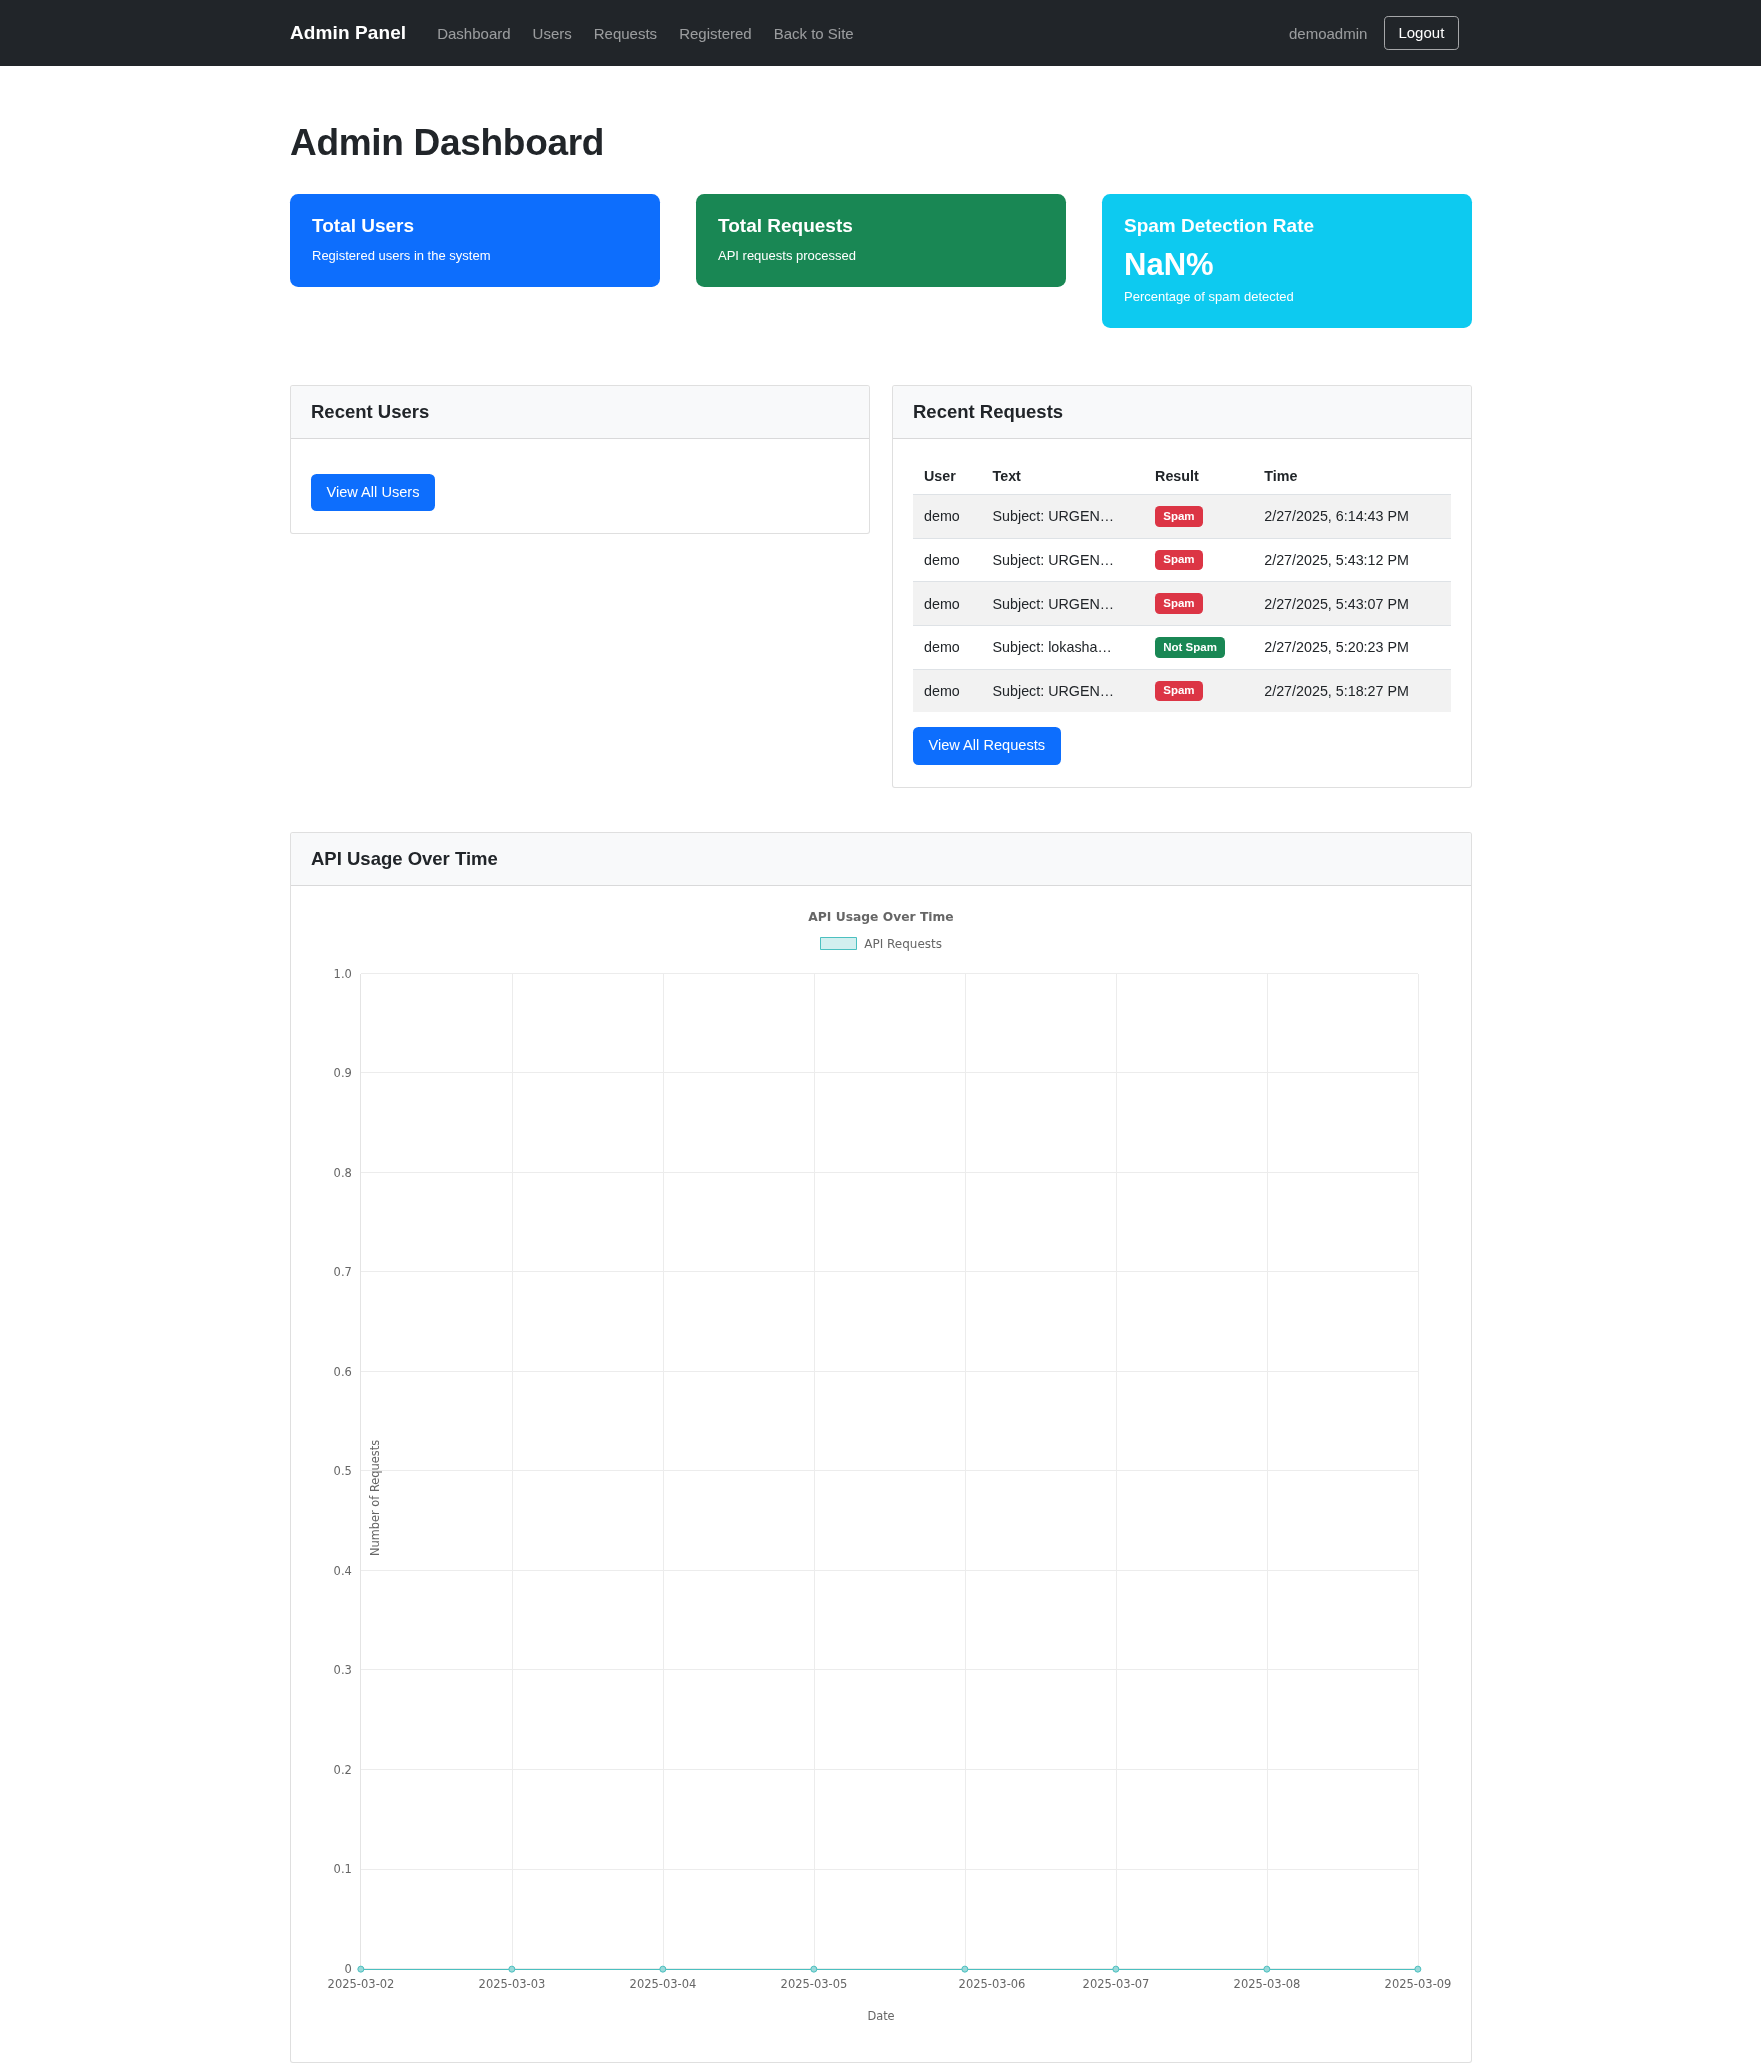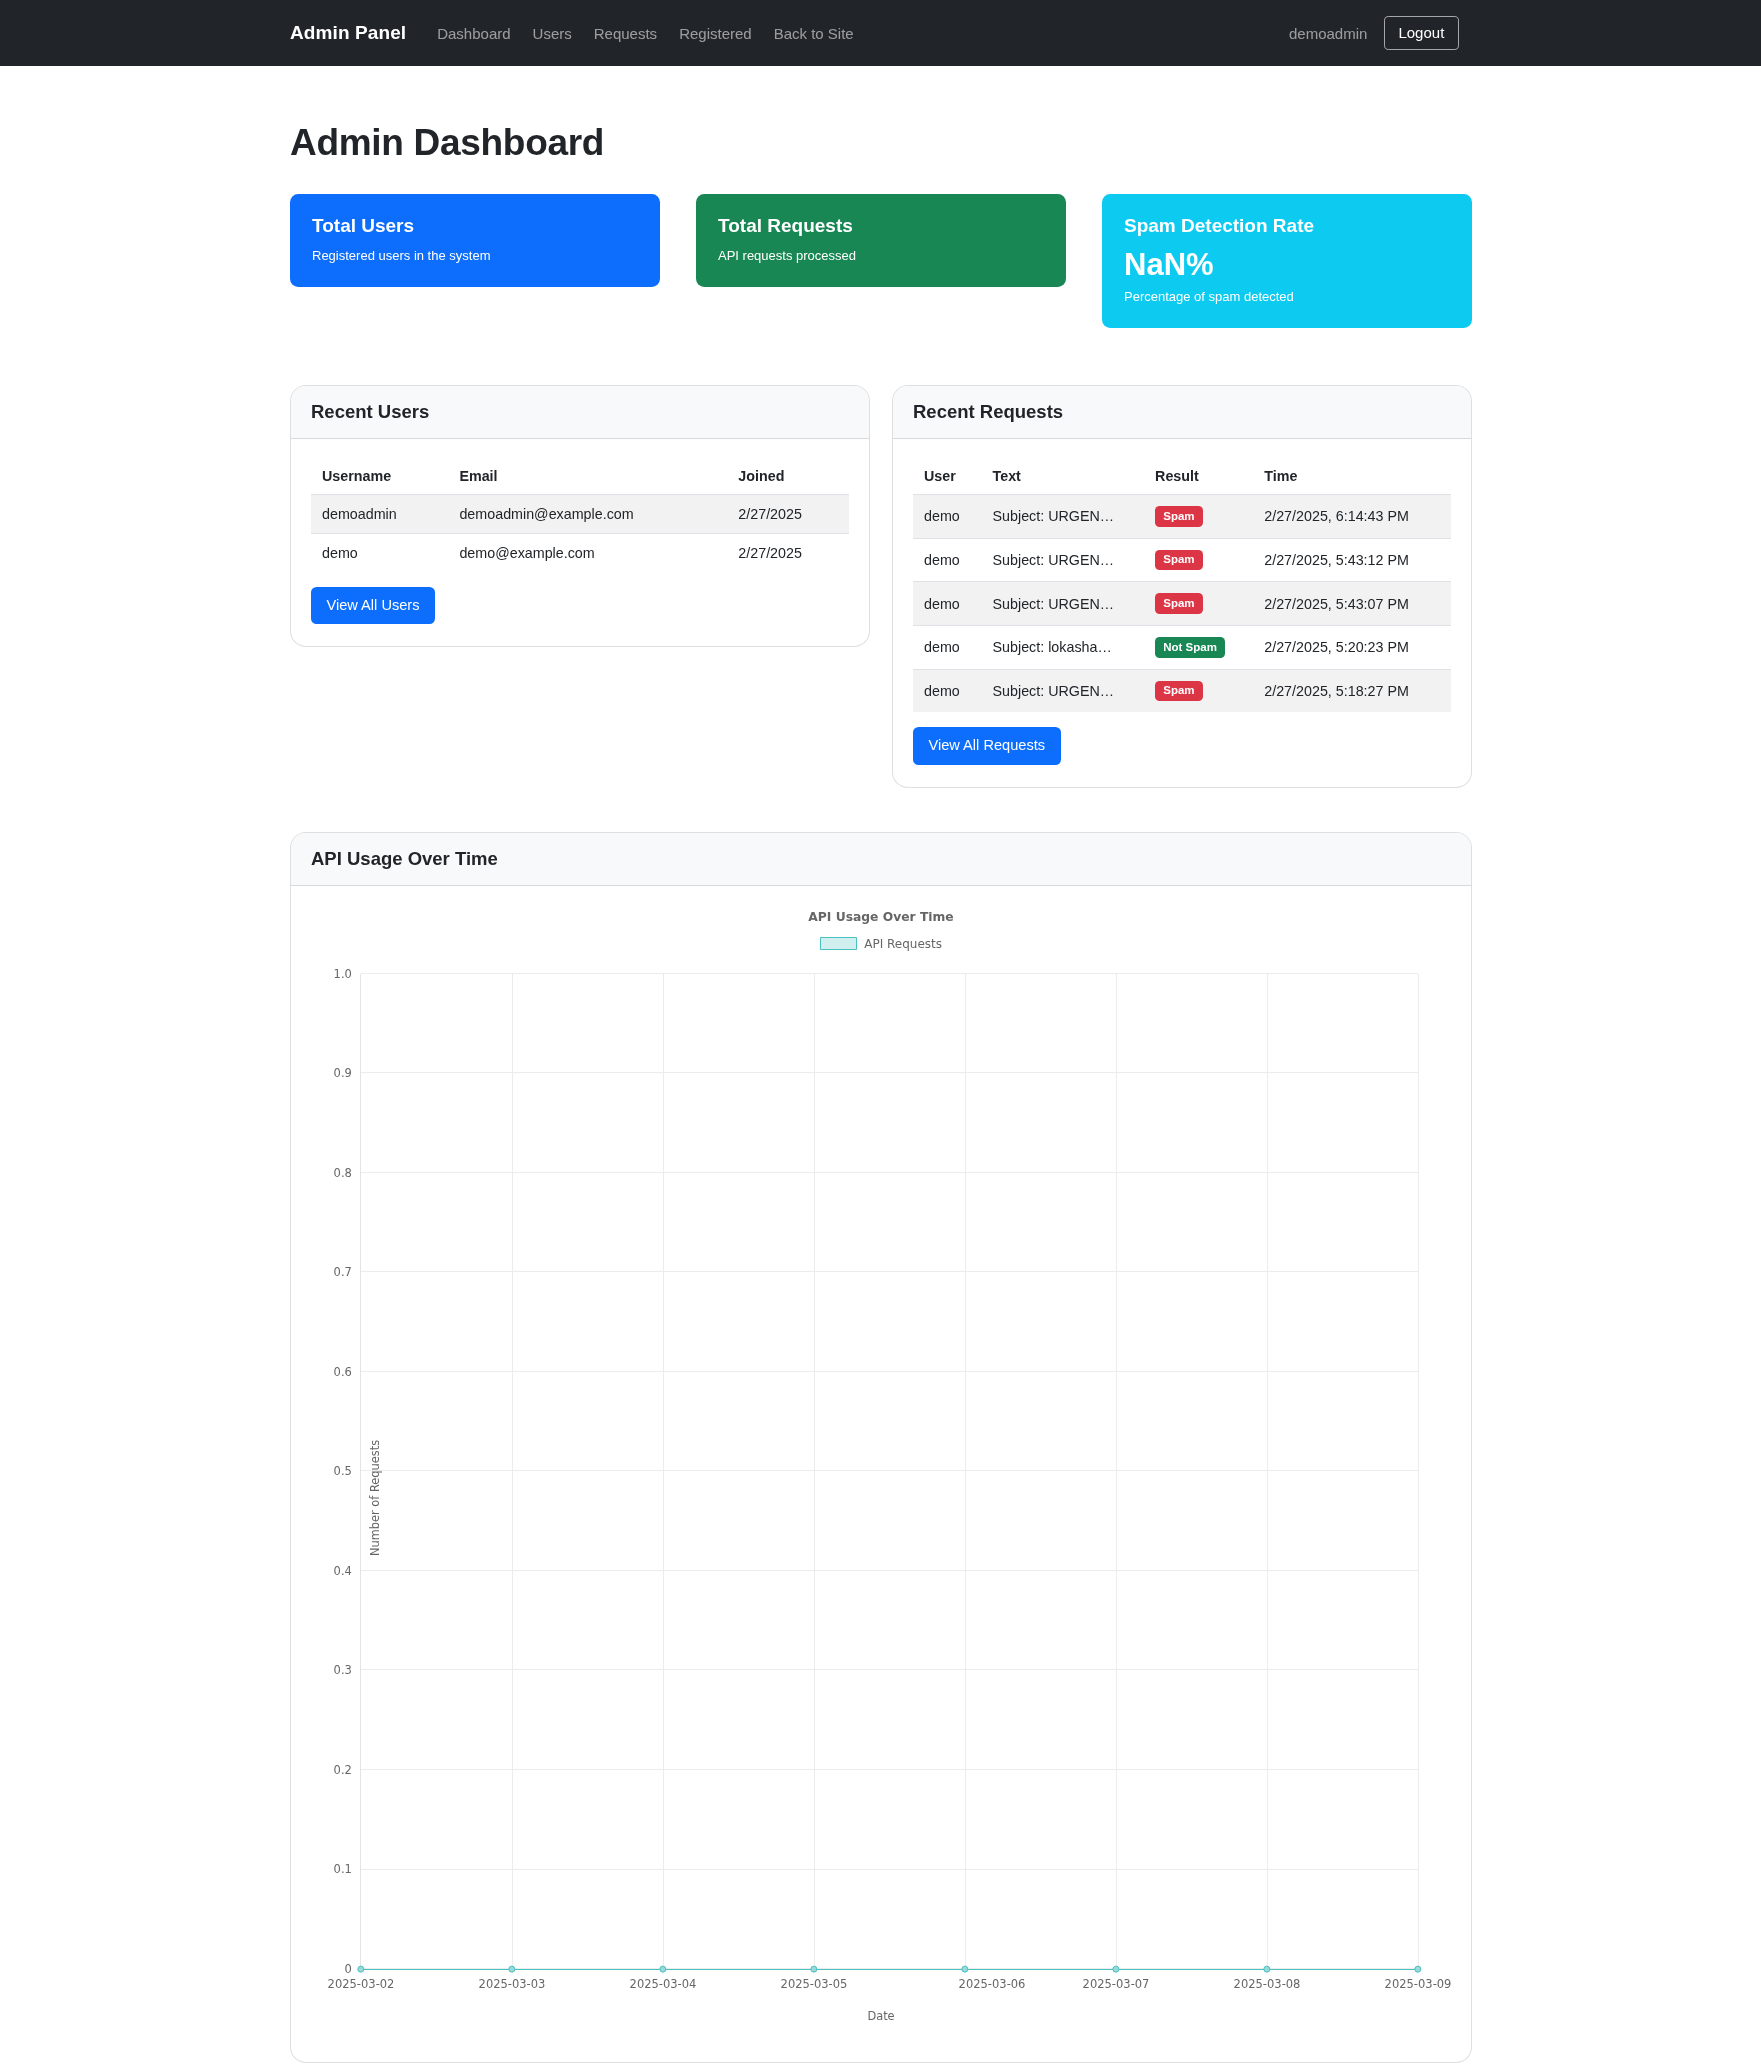--- a/index.html
+++ b/index.html
@@ -104,21 +104,21 @@
   
   .panel-row {
     display: flex;
     gap: 22px;
     margin-top: 57px;
     align-items: flex-start;
   }
   .panel {
     flex: 1 1 0;
     border: 0.9px solid rgba(0,0,0,0.125);
-    border-radius: 16px;
+    border-radius: 3px;
     background: #fff;
     overflow: hidden;
   }
   .panel-head {
     background: #f8f9fa;
     border-bottom: 0.9px solid rgba(0,0,0,0.125);
     padding: 15.5px 20px 14.6px;
     font-size: 18.5px;
     font-weight: 700;
     color: #212529;
@@ -351,41 +351,20 @@
       <div class="stat-sub">Percentage of spam detected</div>
     </div>
 
   </div>
 
   <div class="panel-row">
 
     <div class="panel">
       <div class="panel-head">Recent Users</div>
       <div class="panel-body">
-        <table>
-          <thead>
-            <tr>
-              <th>Username</th>
-              <th>Email</th>
-              <th>Joined</th>
-            </tr>
-          </thead>
-          <tbody>
-            <tr>
-              <td>demoadmin</td>
-              <td>demoadmin@example.com</td>
-              <td>2/27/2025</td>
-            </tr>
-            <tr>
-              <td>demo</td>
-              <td>demo@example.com</td>
-              <td>2/27/2025</td>
-            </tr>
-          </tbody>
-        </table>
         <button class="btn-primary">View All Users</button>
       </div>
     </div>
 
     <div class="panel">
       <div class="panel-head">Recent Requests</div>
       <div class="panel-body">
         <table>
           <thead>
             <tr>

